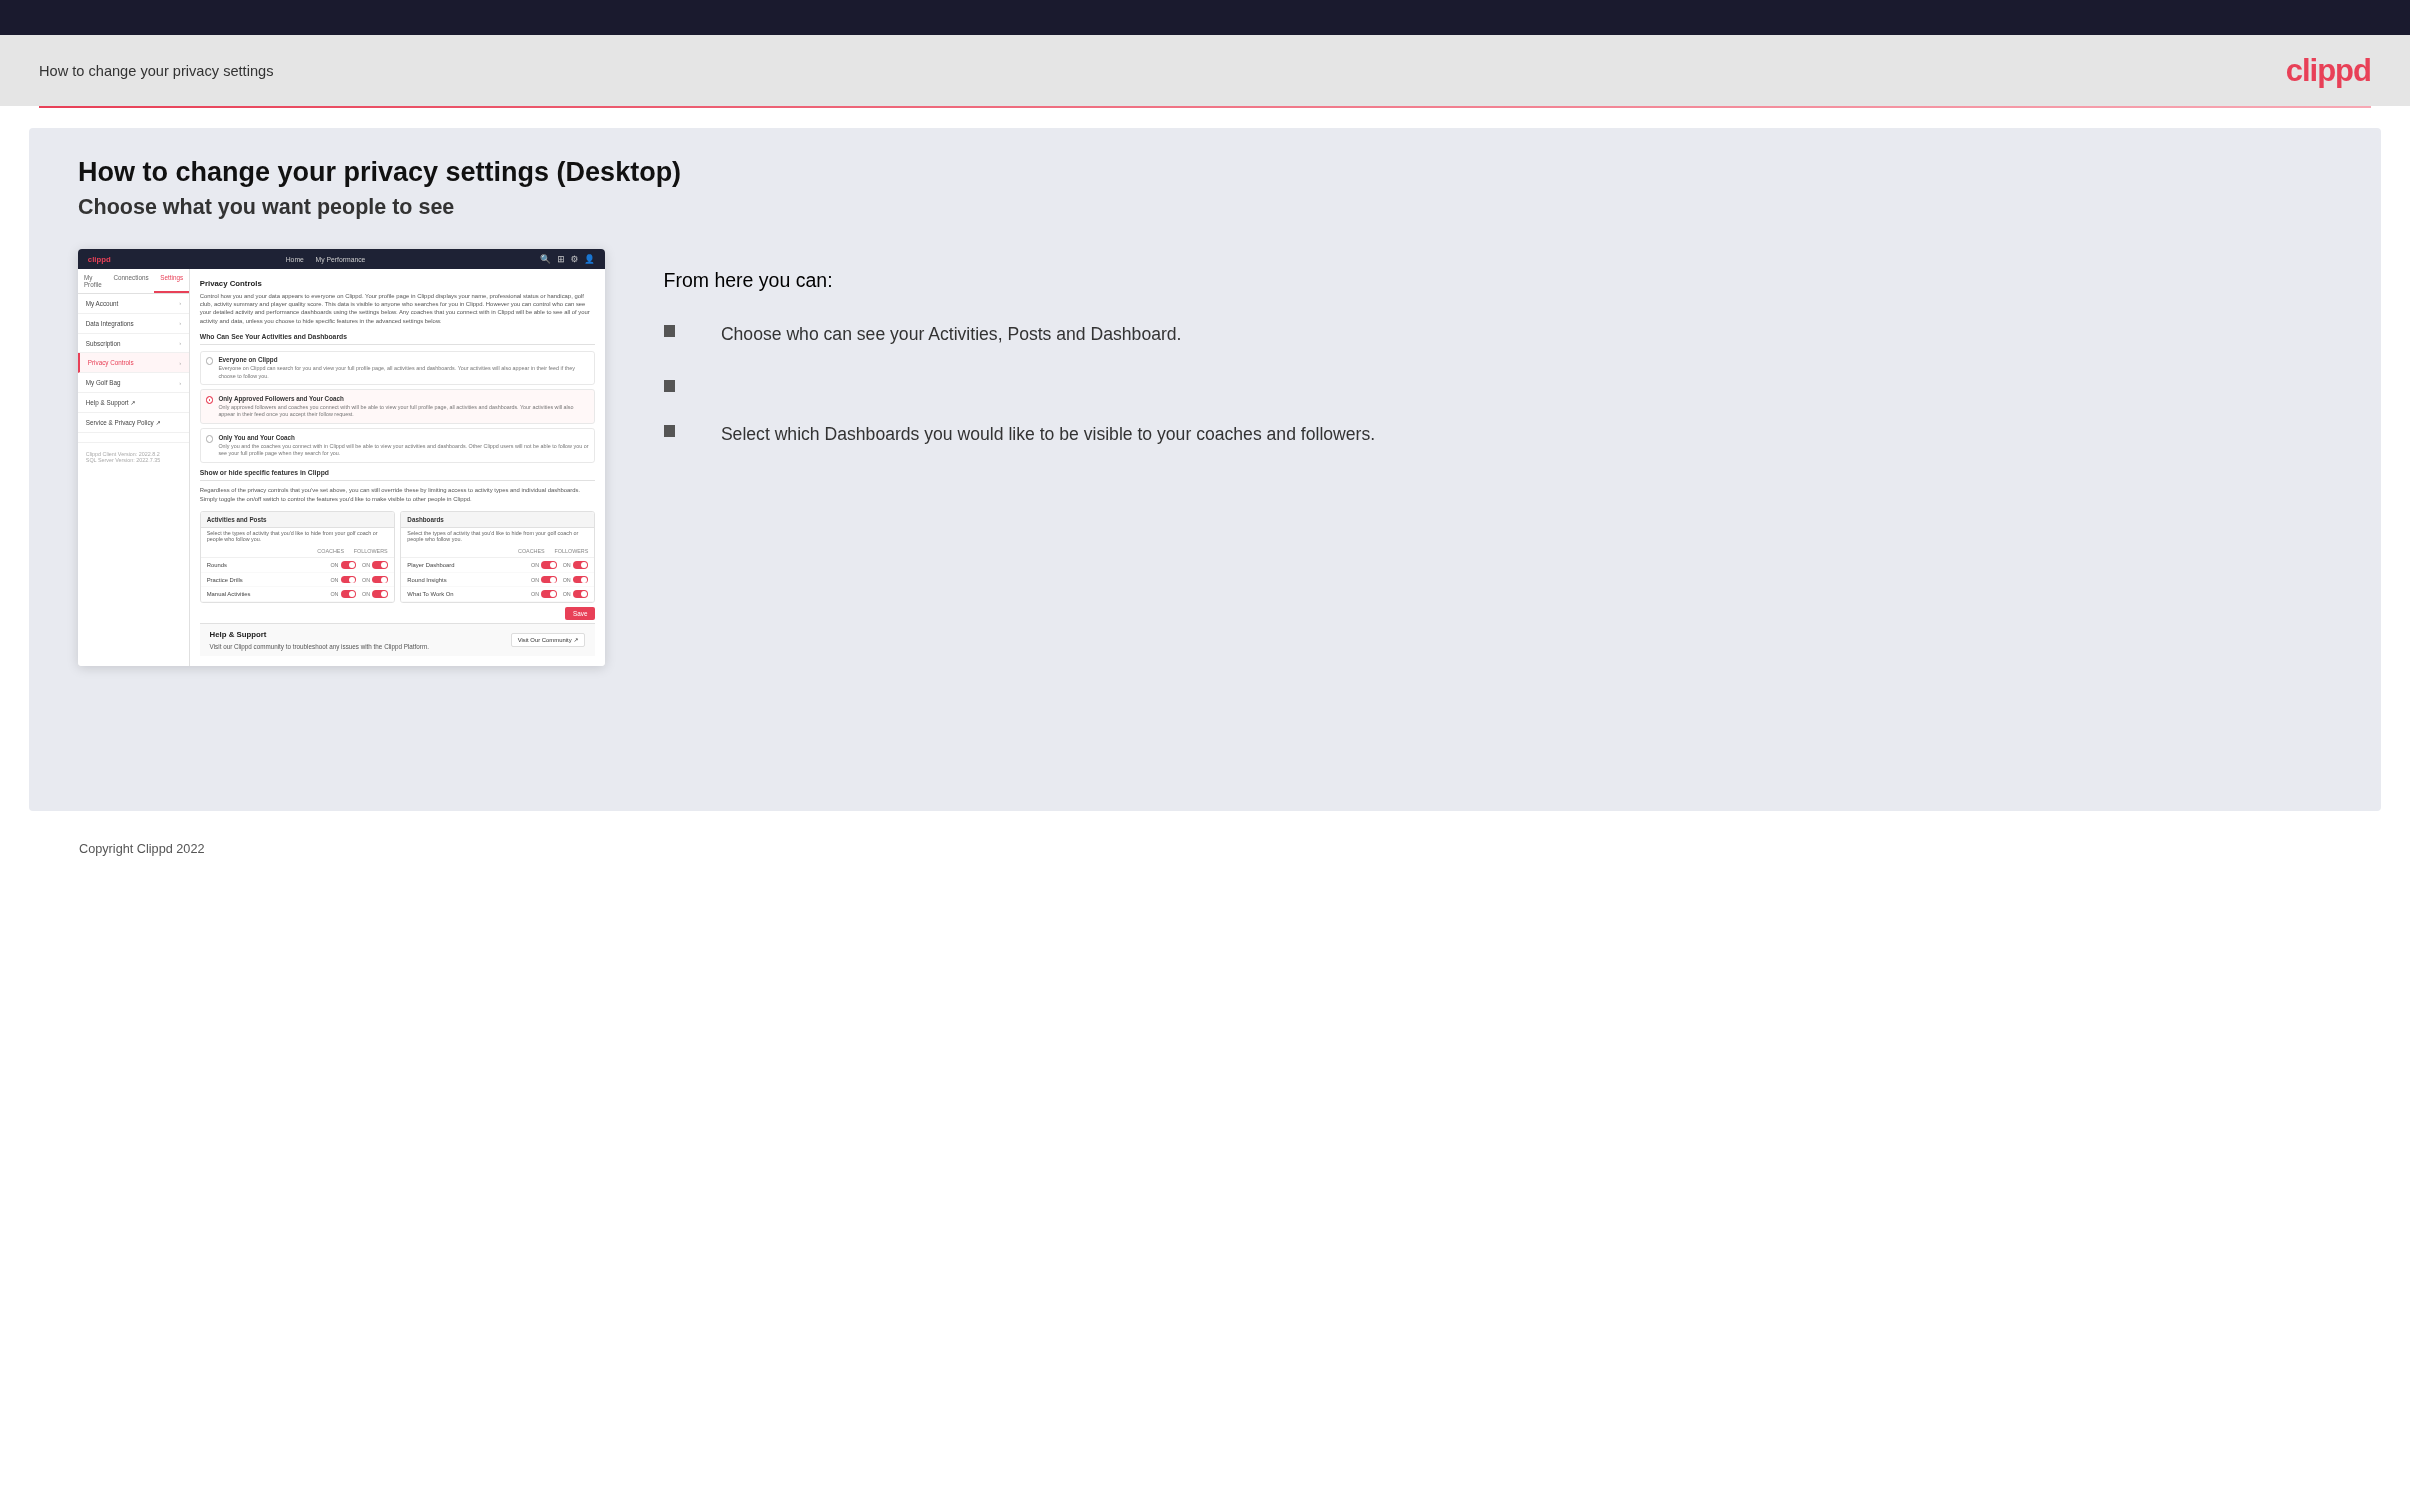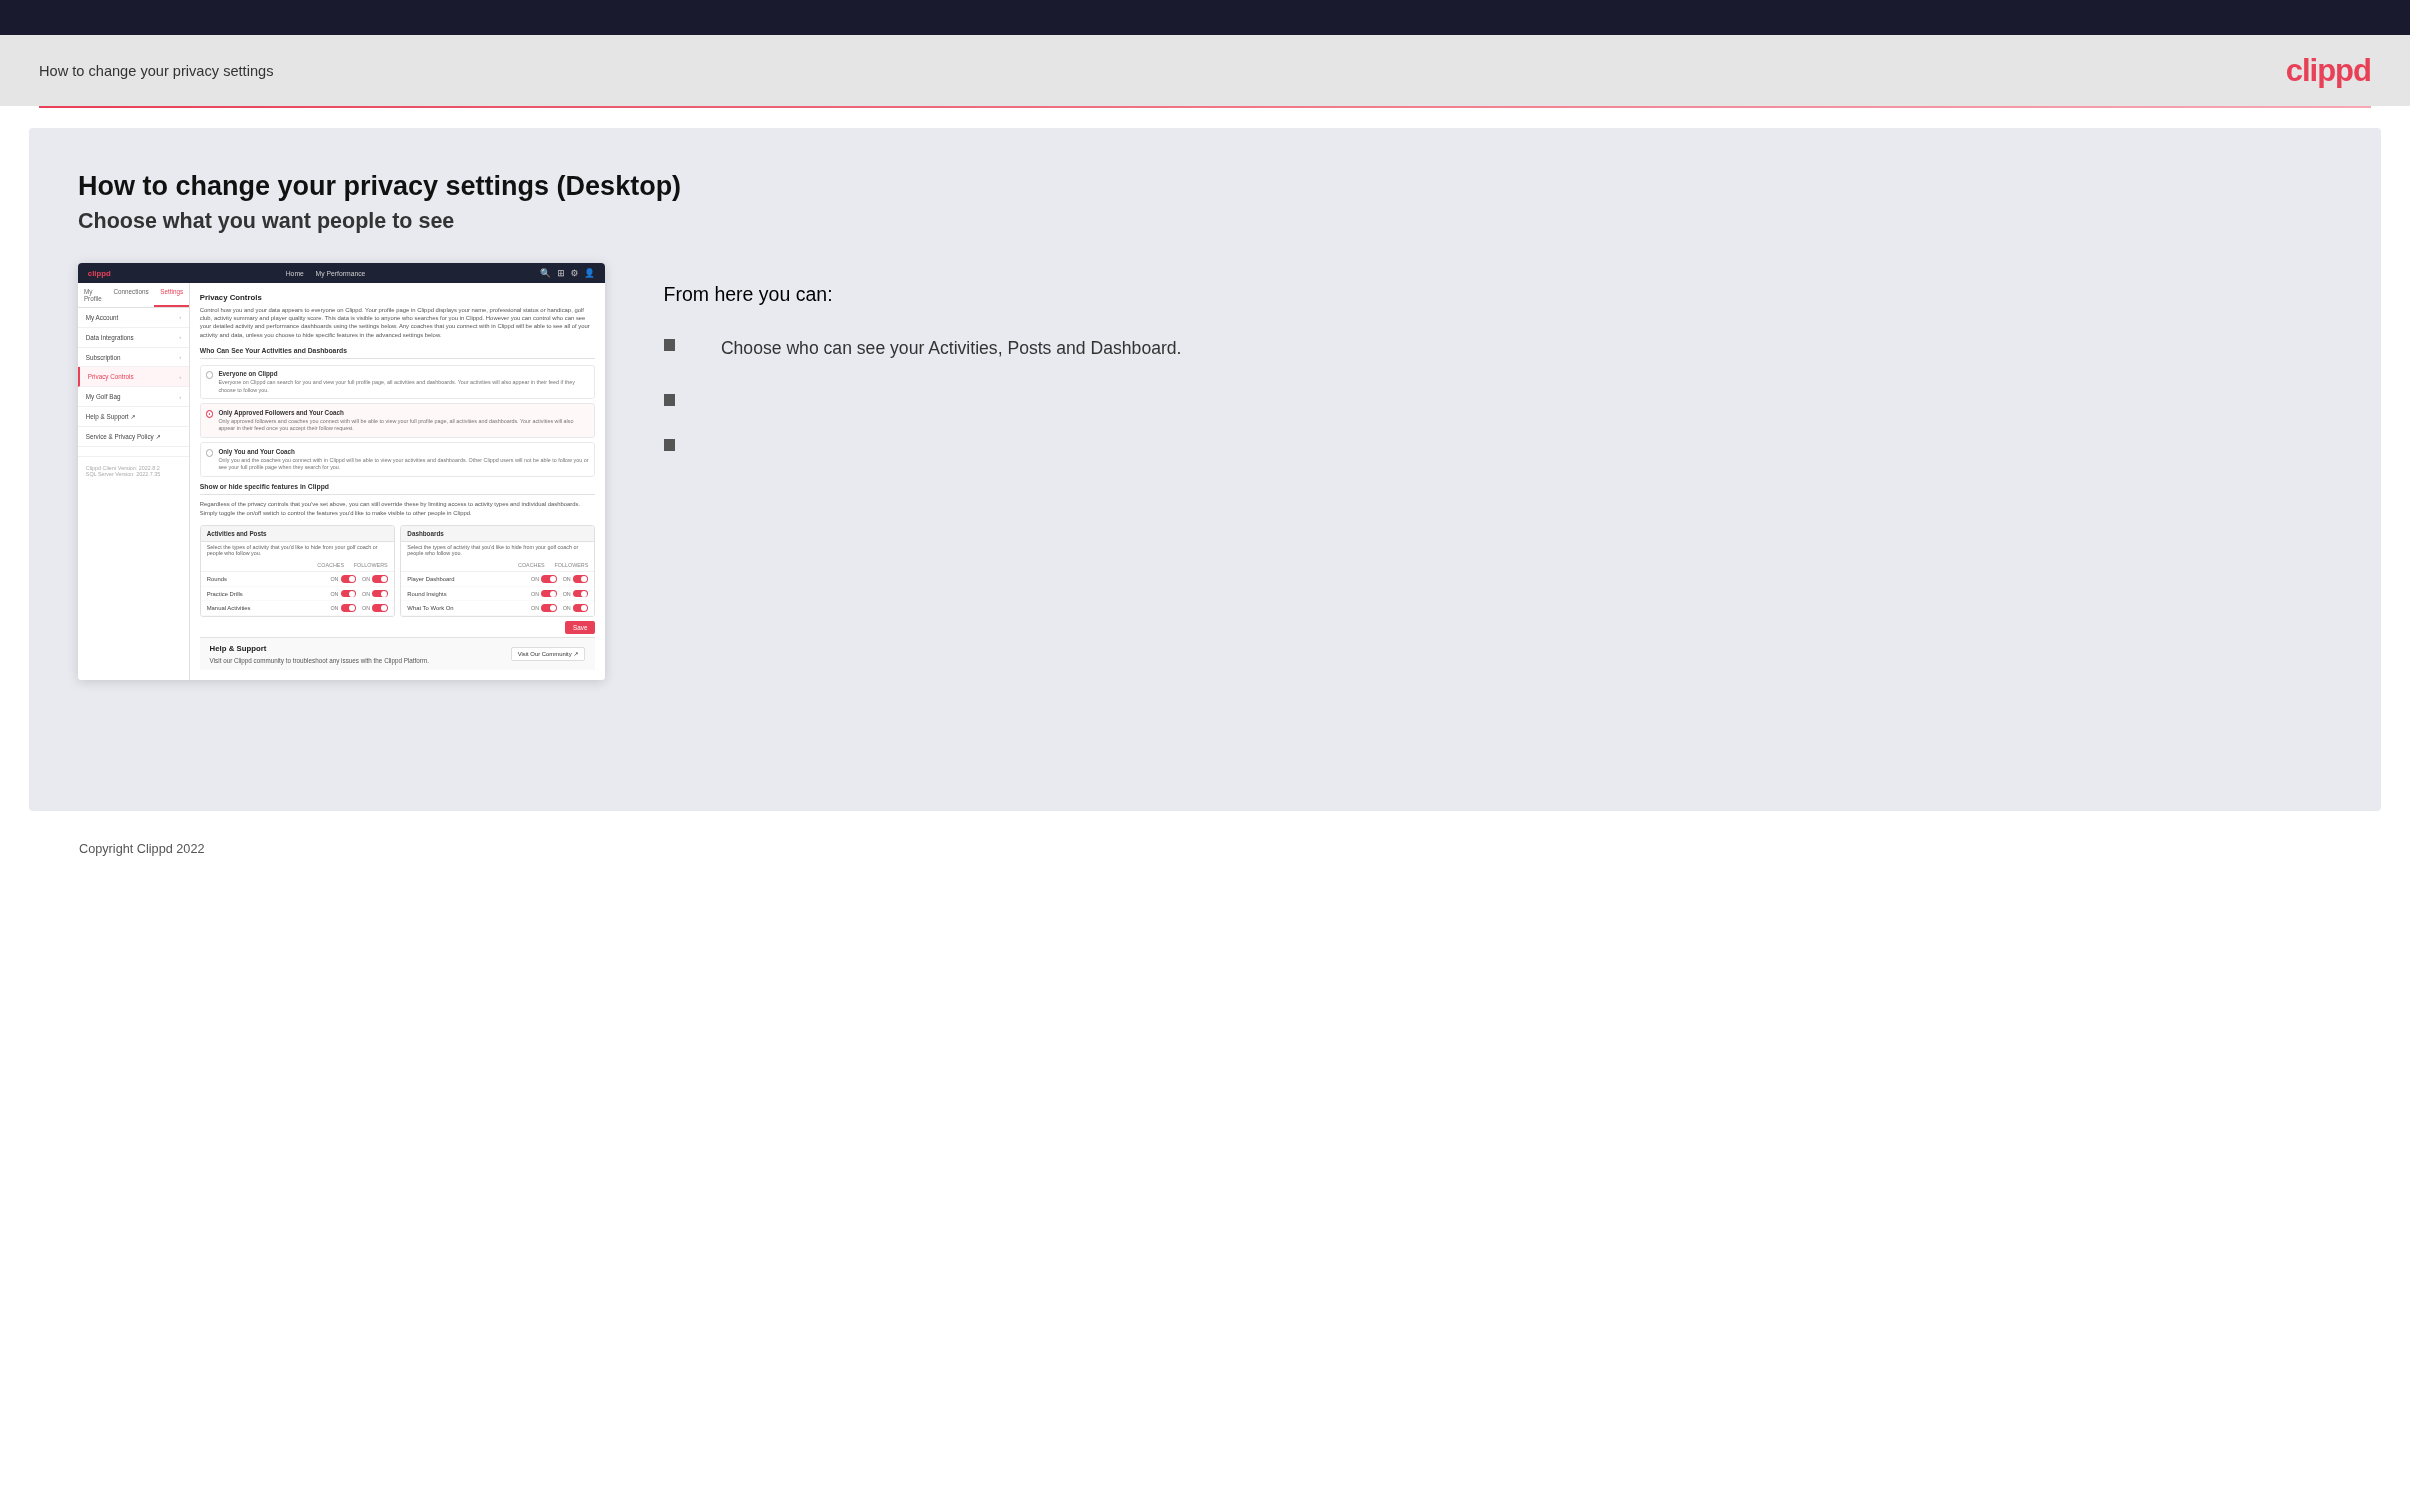--- a/index.html
+++ b/index.html
@@ -35,21 +35,21 @@
     .header-divider {
       height: 2px;
       background: linear-gradient(to right, #e84057, #f7a8b4);
       margin: 0 39px;
     }
 
     
     .main-content {
       background: #e8eaf0;
       margin: 19.5px 29px;
-      padding: 43px 49px;
+      padding: 29px 49px;
       border-radius: 3.9px;
       min-height: 683px;
     }
 
     .page-heading {
       font-size: 27px;
       font-weight: bold;
       color: #111;
       margin-bottom: 7.8px;
     }
@@ -593,20 +593,21 @@
       <ul class="bullet-list">
         <li>
           <span class="bullet-square"></span>
           <span class="bullet-text">Choose who can see your Activities, Posts and Dashboard.</span>
         </li>
         <li>
           <span class="bullet-square"></span>
         </li>
         <li>
           <span class="bullet-square"></span>
+          <span class="bullet-text">Select which Dashboards you would like to be visible to your coaches and followers.</span>
         </li>
       </ul>
     </div>
 
   </div>
 </div>
 
 <div class="footer">
   <span>Copyright Clippd 2022</span>
 </div>

